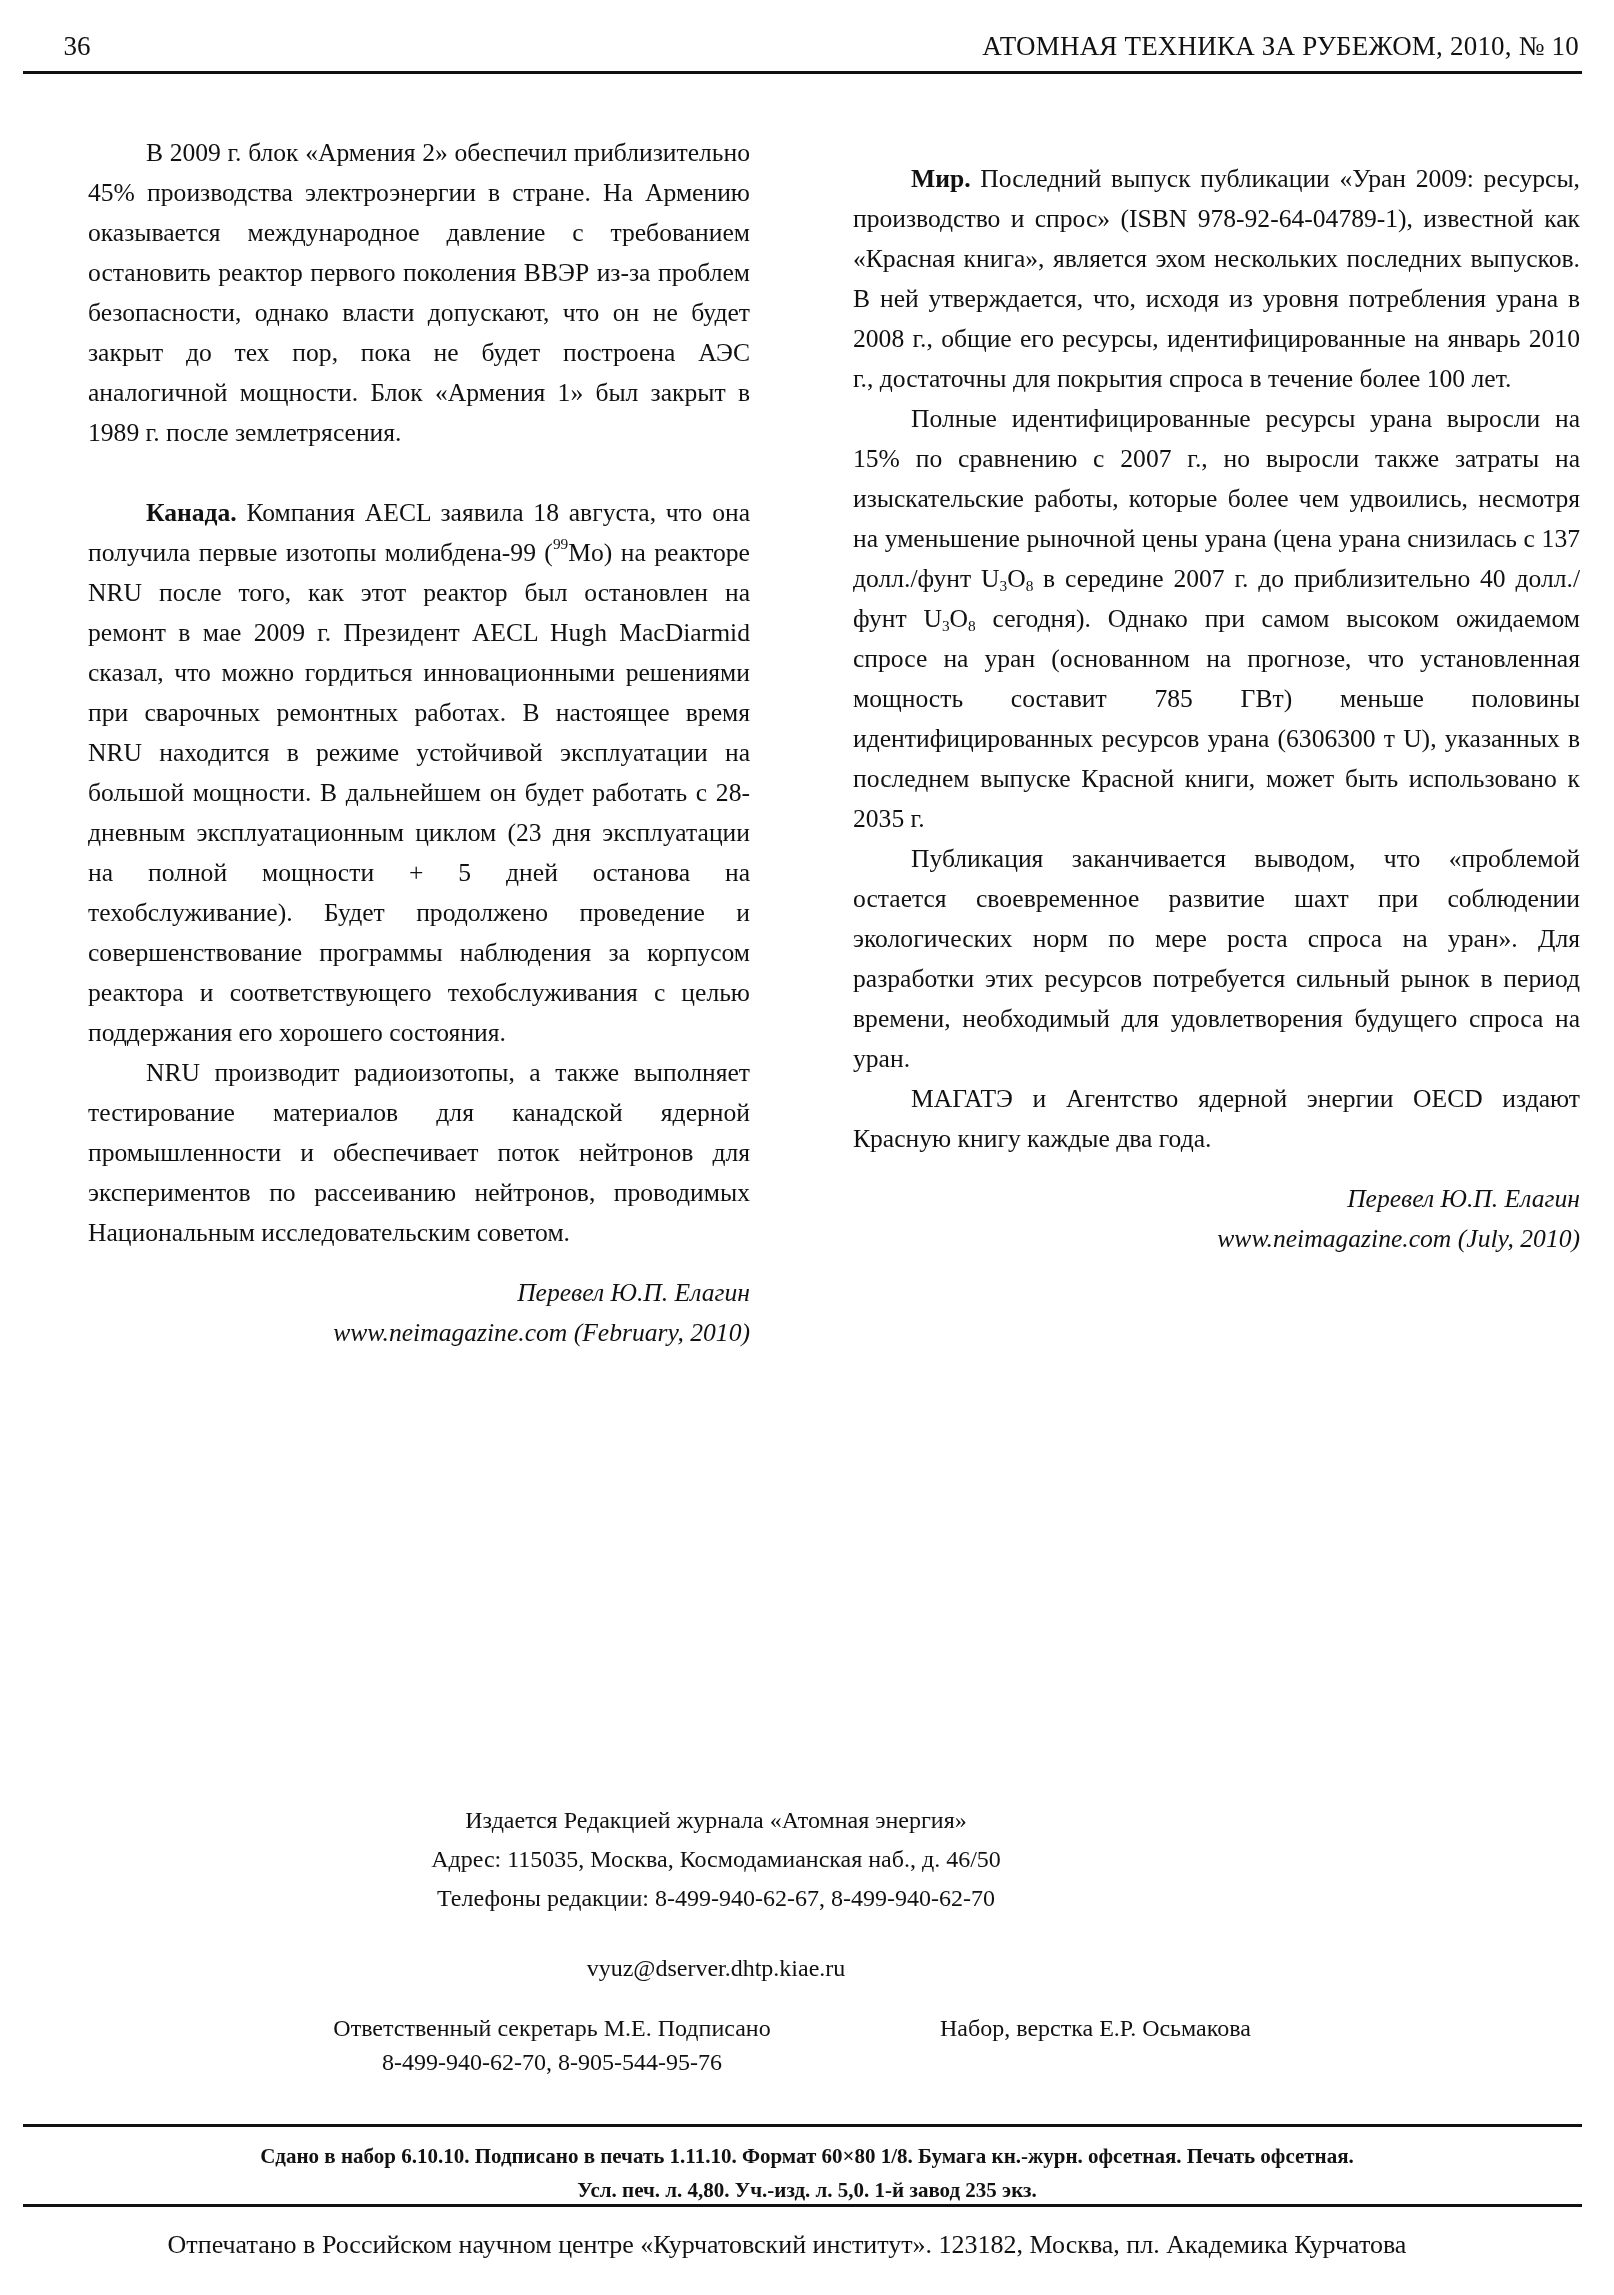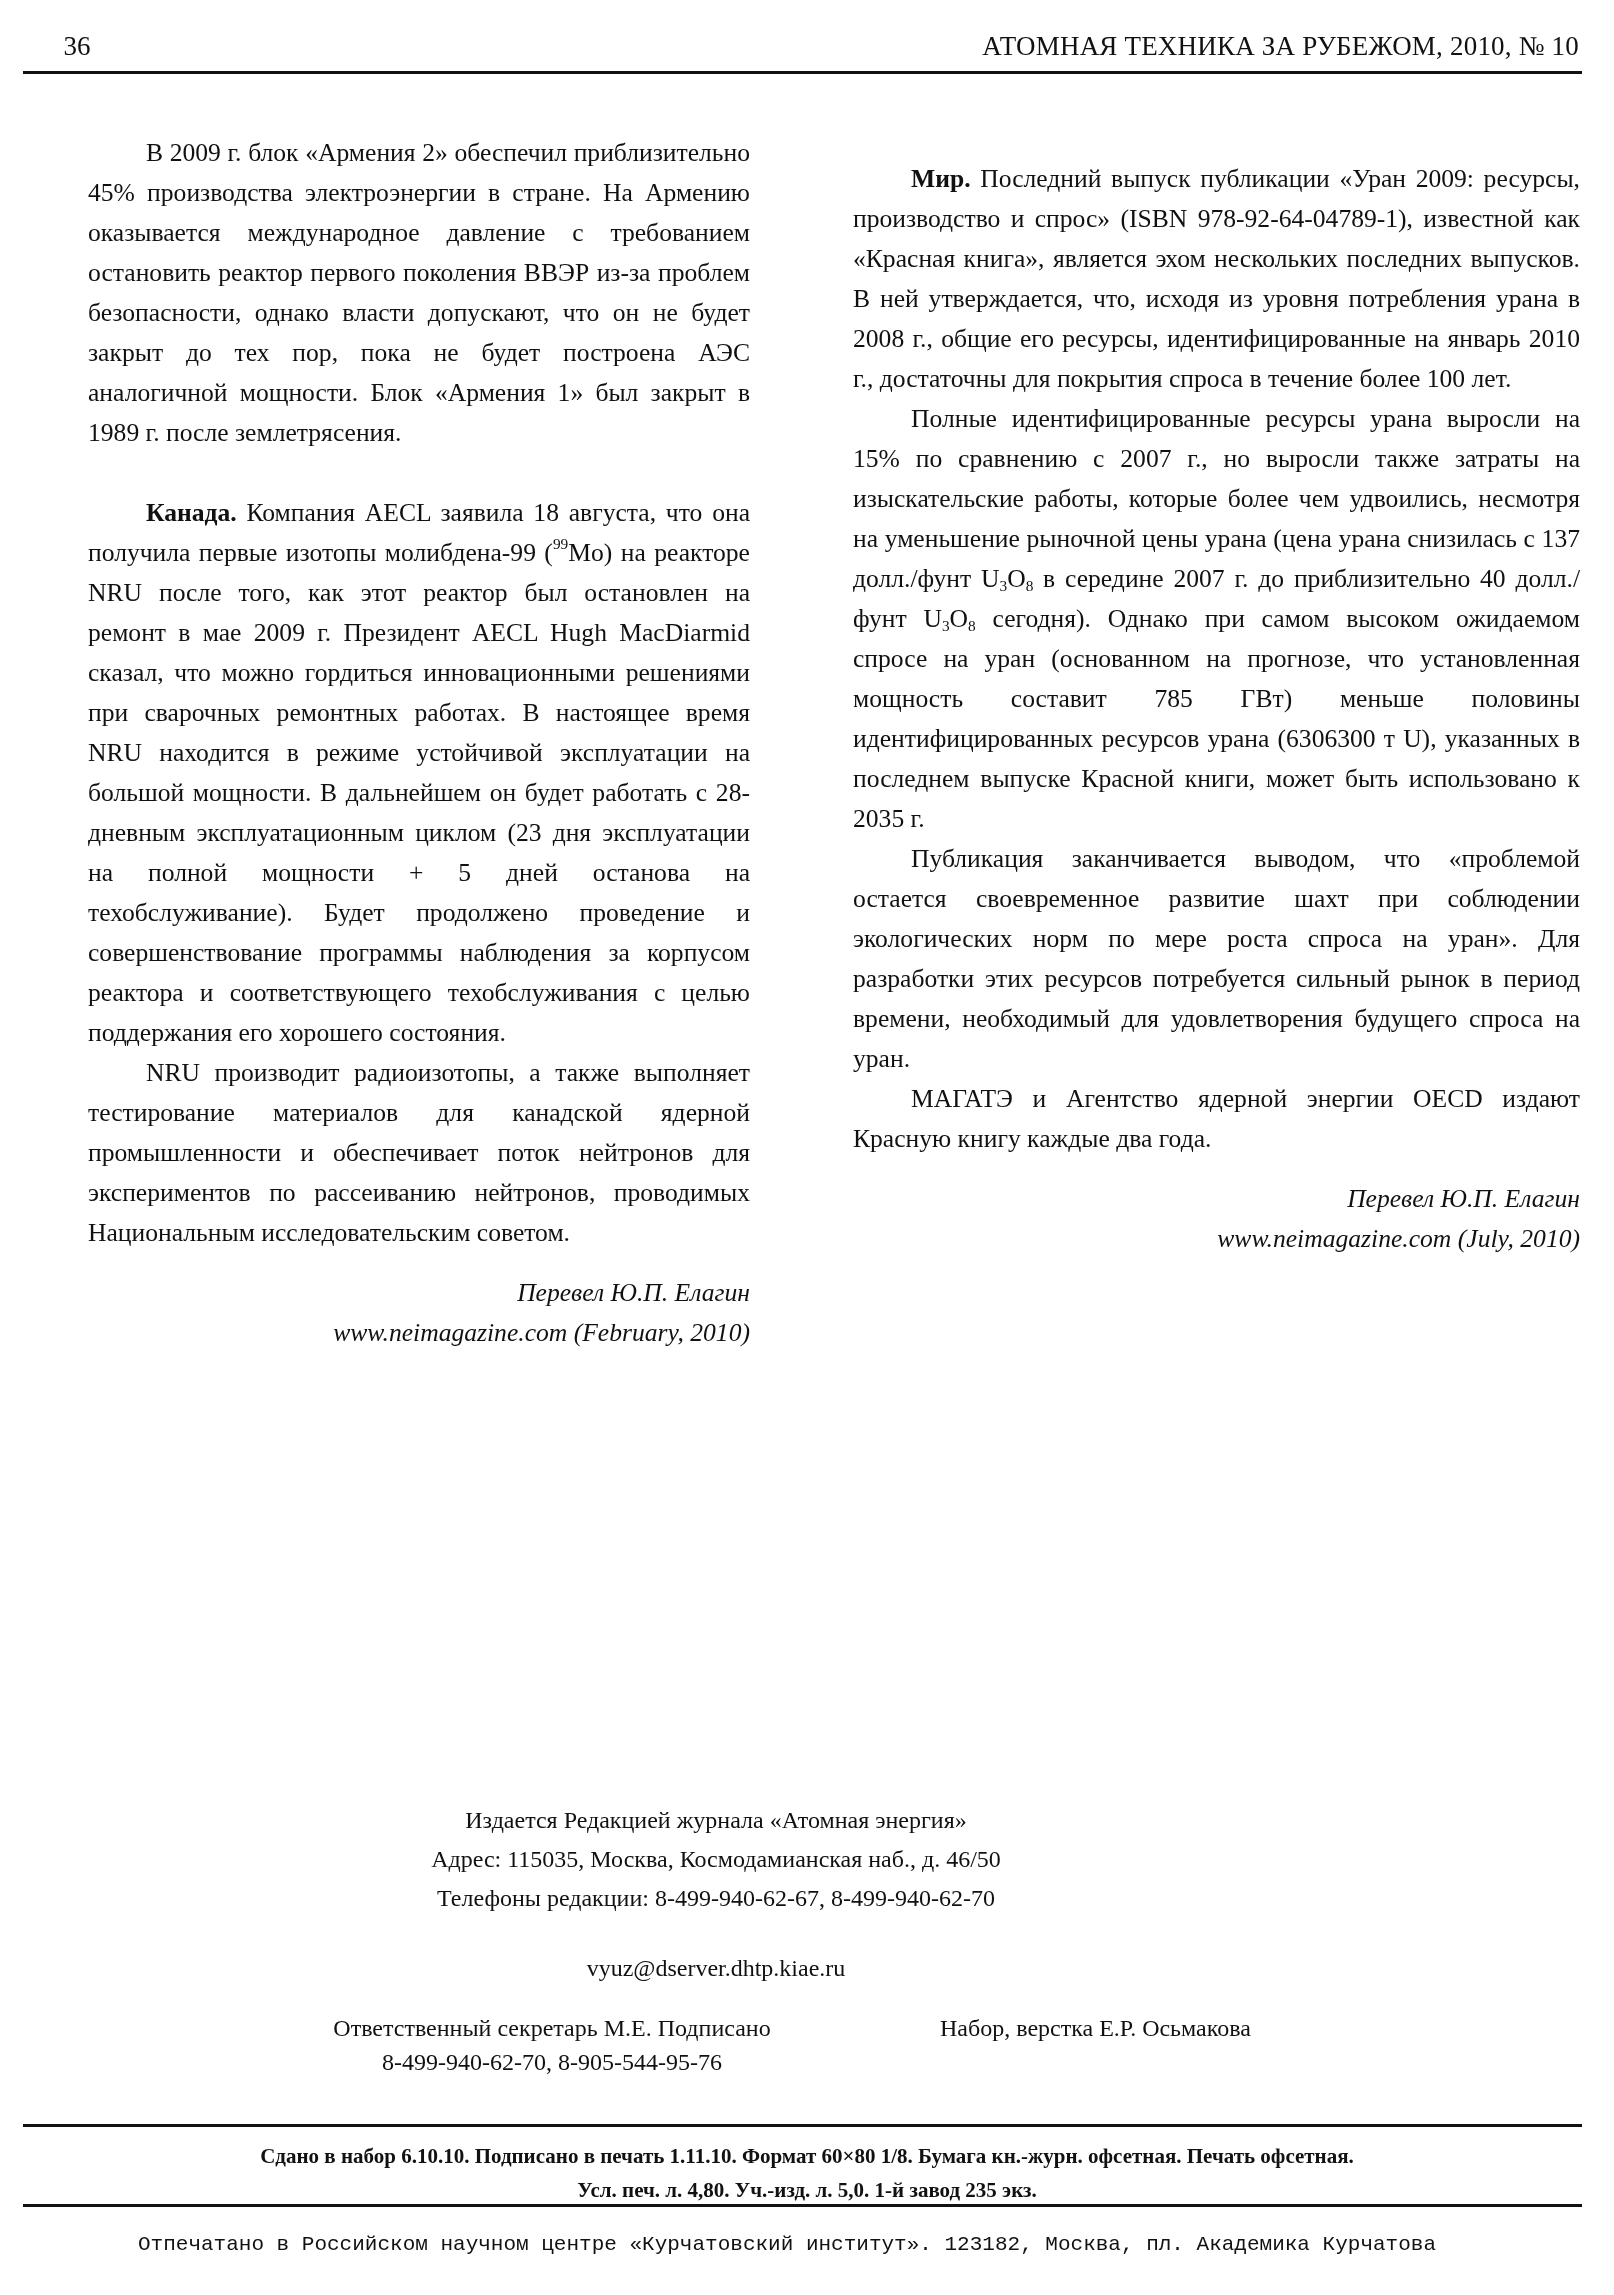--- a/index.html
+++ b/index.html
@@ -27,21 +27,21 @@
   .sig { margin-top: 20px; text-align: right; font-style: italic; }
   .sig div { text-indent: 0; }
 
   .imprint { position: absolute; left: 0; width: 1432px; text-align: center; font-size: 24px; line-height: 39px; }
   .imprint.main { top: 1801px; }
   .imprint.email { top: 1949px; }
   .staff { position: absolute; top: 2011px; font-size: 24px; line-height: 34px; }
   .staff.secretary { left: 256px; text-align: center; width: 592px; }
   .staff.layout { left: 940px; }
   .printinfo { position: absolute; left: 0; width: 1614px; text-align: center; font-size: 21px; line-height: 34px; top: 2139px; font-weight: bold; }
-  .printed { position: absolute; left: 0; width: 1574px; text-align: center; font-size: 21px; line-height: 30px; top: 2230px; font-family: Liberation Mono, monospace; }
+  .printed { position: absolute; left: 0; width: 1574px; text-align: center; font-size: 26px; line-height: 30px; top: 2230px; }
 </style>
 </head>
 <body>
 
 <div class="abs header-num">36</div>
 <div class="abs header-title">АТОМНАЯ ТЕХНИКА ЗА РУБЕЖОМ, 2010, № 10</div>
 <div class="rule top"></div>
 
 <div class="col left">
   <p>В 2009 г. блок «Армения 2» обеспечил приблизительно 45% производства электроэнергии в стране. На Армению оказывается международное давление с требованием остановить реактор первого поколения ВВЭР из-за проблем безопасности, однако власти допускают, что он не будет закрыт до тех пор, пока не будет построена АЭС аналогичной мощности. Блок «Армения 1» был закрыт в 1989 г. после землетрясения.</p>

